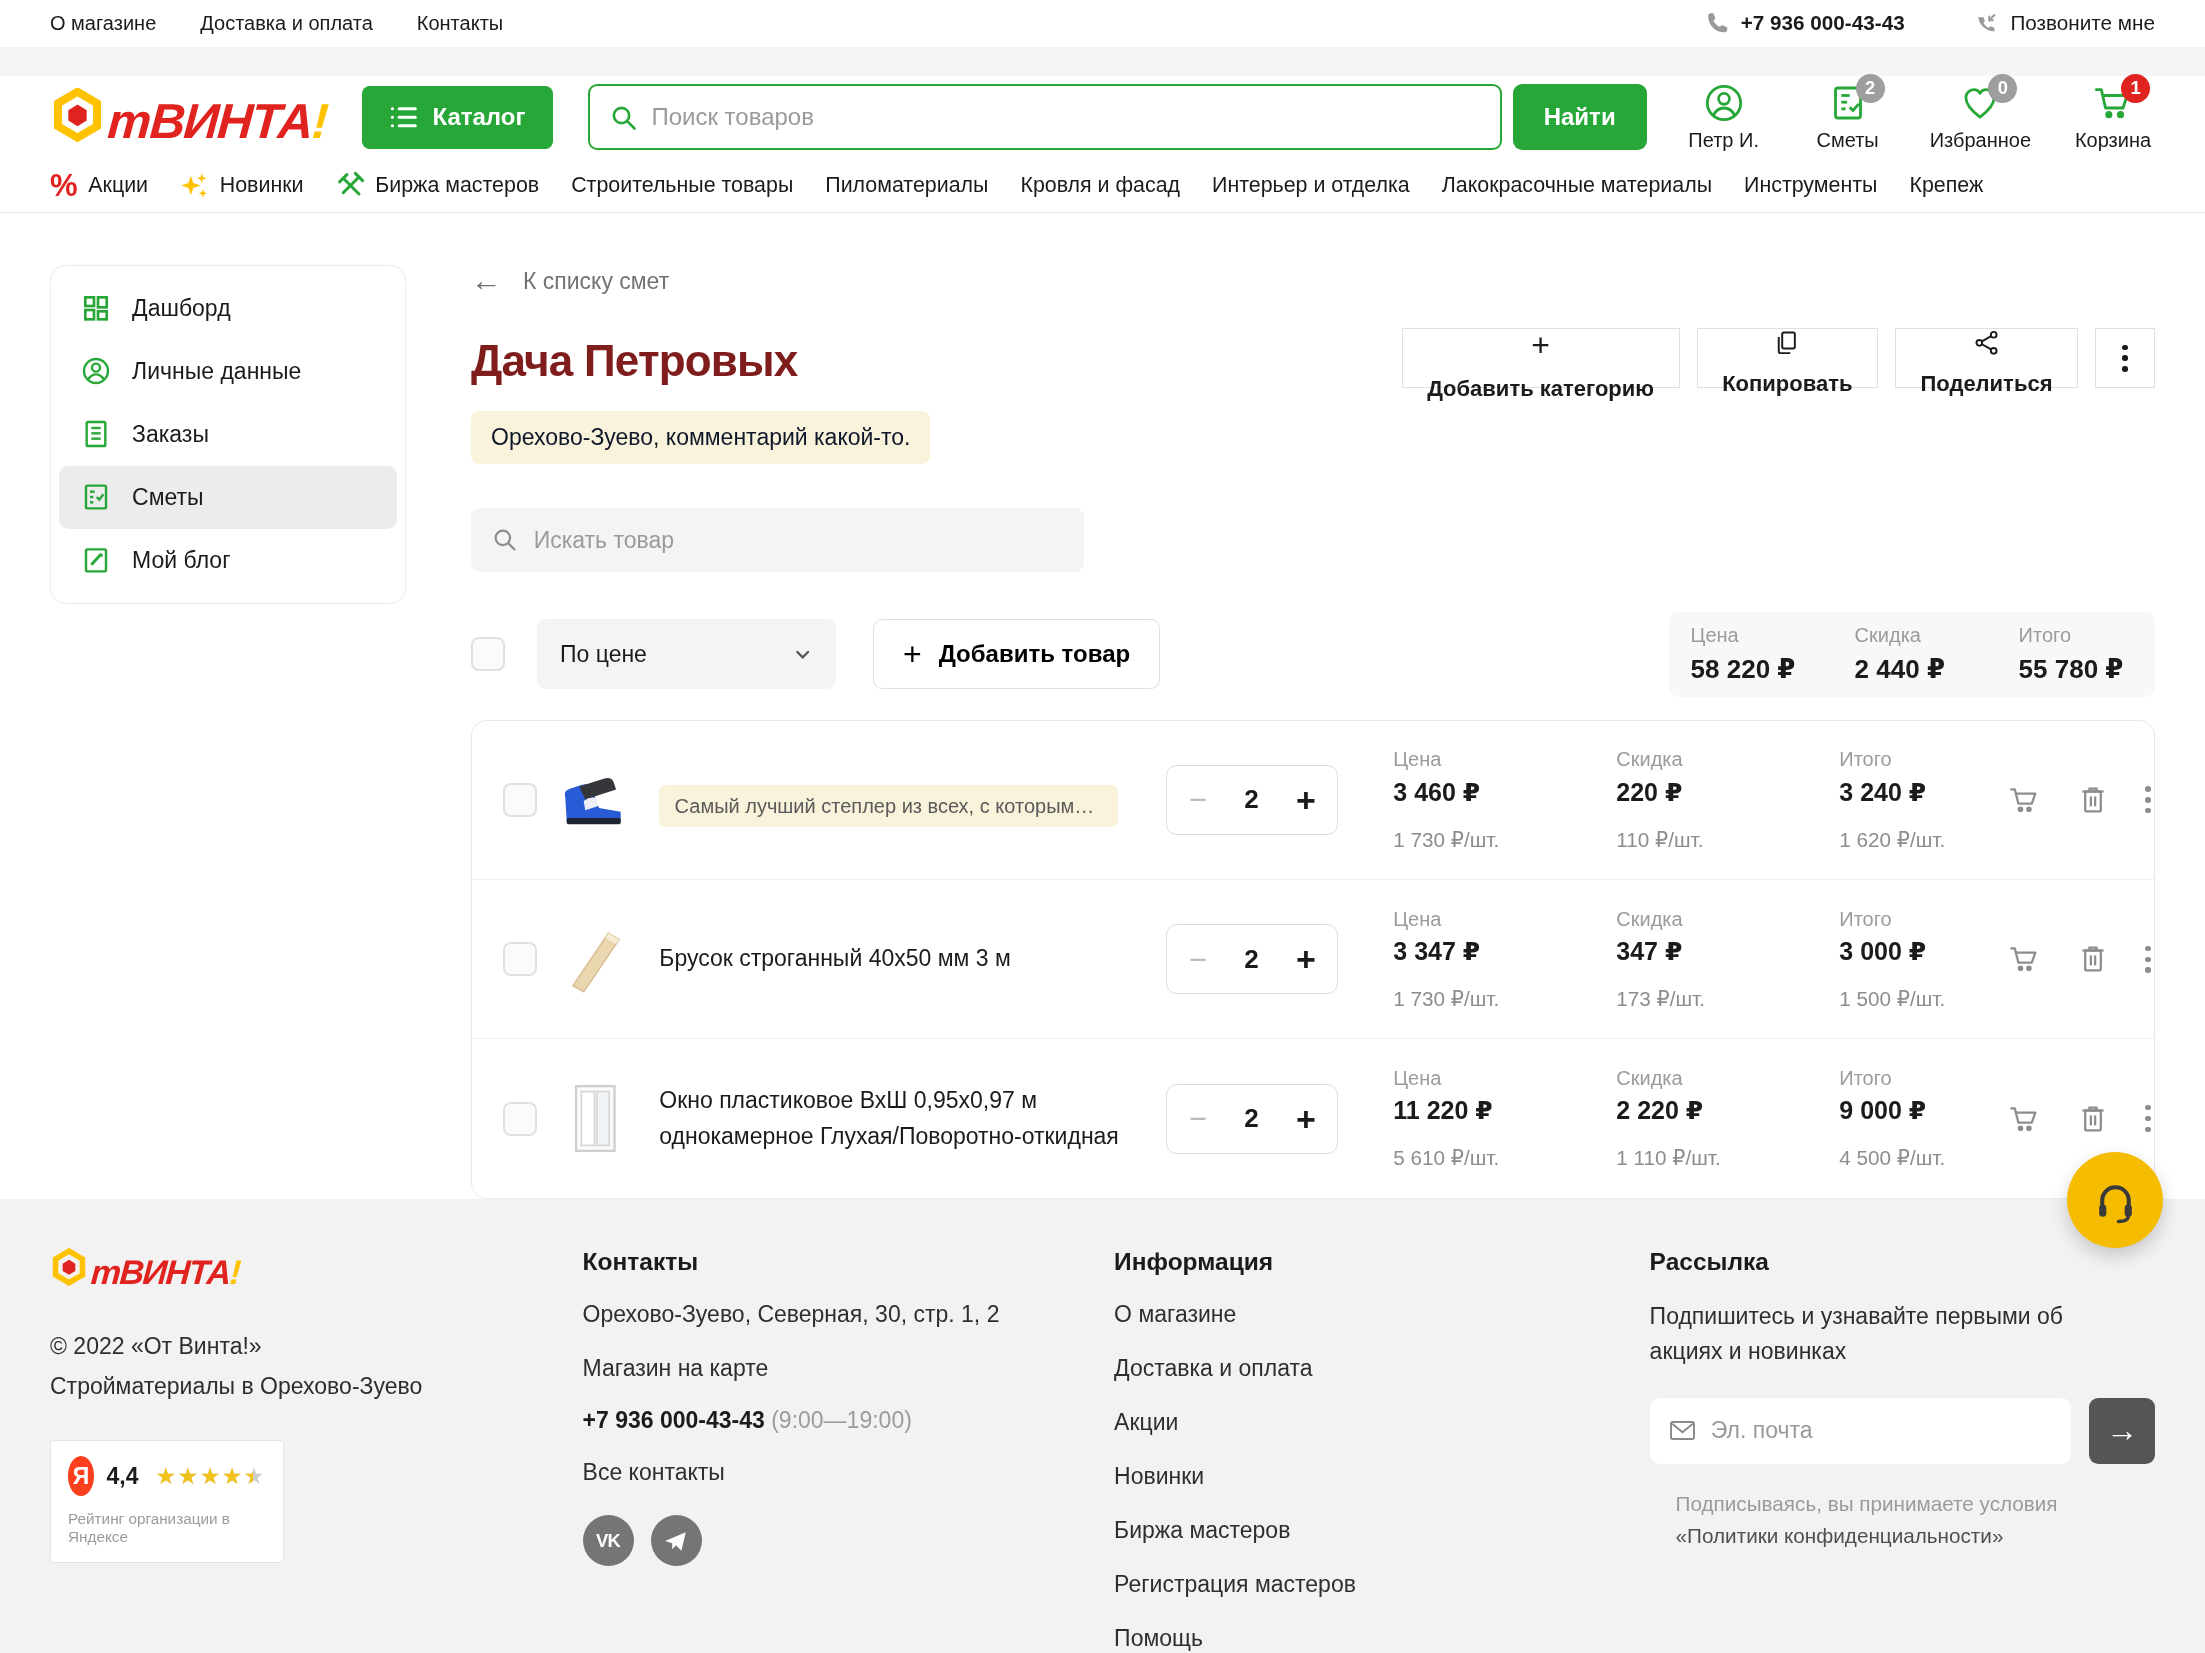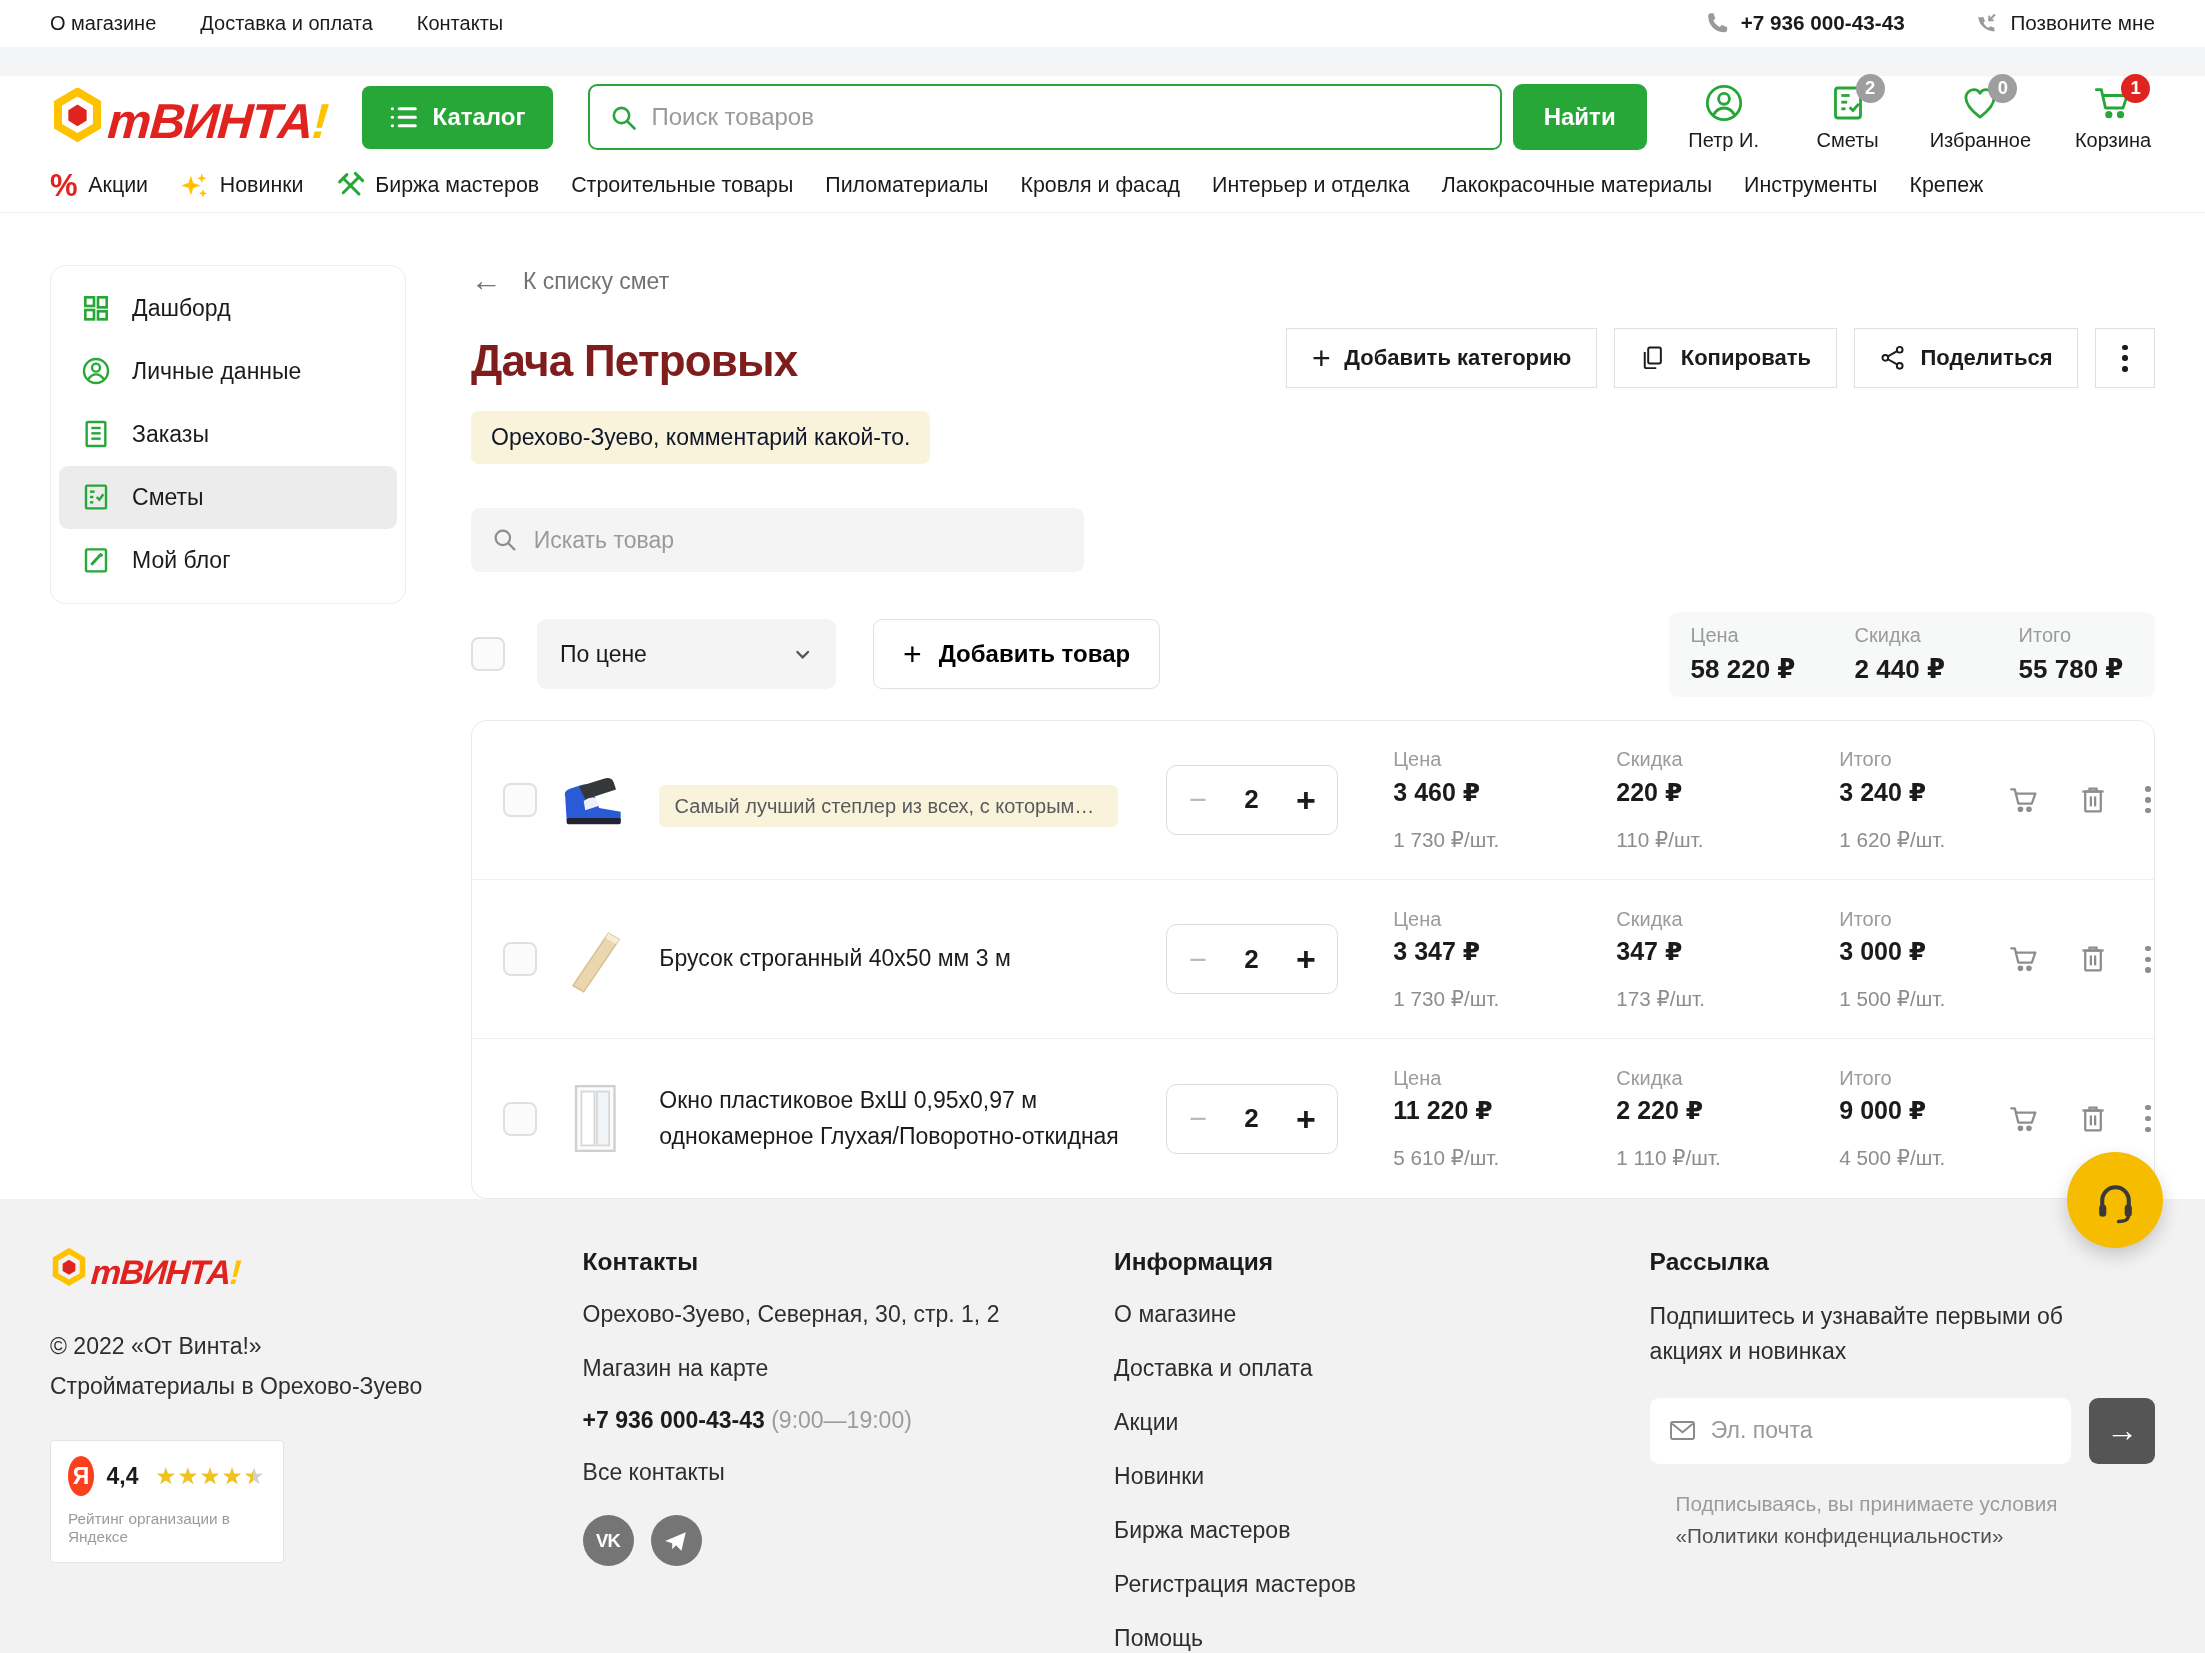--- a/index.html
+++ b/index.html
@@ -48,21 +48,21 @@
   .side-item.active { background:#ececec; }
   .side-icon { width:32px; height:32px; color:#27a737; flex:0 0 auto; }
   .side-label { font-size:23px; color:#1b1b1b; }
 
   .main { flex:1; min-width:0; }
   .back-link { display:flex; align-items:center; gap:21px; color:#737373; font-size:23px; font-weight:500; cursor:pointer; width:fit-content; }
   .back-arrow::before { content:"←"; font-size:31px; line-height:1; }
   .title-row { display:flex; align-items:center; margin-top:31px; }
   .page-title { font-size:44px; font-weight:800; color:#7f1d1d; letter-spacing:-0.8px;margin-top:6px; }
   .title-actions { margin-left:auto; display:flex; gap:17px; }
-  .btn-light { height:60px; padding:0 24.5px; background:#fff; border:1.5px solid #e0e0e0; border-radius:0; display:flex; align-items:center; gap:13.8px; font-size:22px; font-weight:600; color:#1b1b1b; cursor:pointer; }
+  .btn-light { height:60px; padding:0 24.5px; background:#fff; border:1.5px solid #e0e0e0; border-radius:0; display:flex; align-items:center; gap:13.8px; font-size:22px; font-weight:600; color:#1b1b1b; cursor:pointer;flex-direction:column; }
   .btn-kebab { width:60px; padding:0; justify-content:center; }
   .plus-glyph::before { content:"+"; font-size:32px; font-weight:400; line-height:1; }
   .kebab { display:flex; flex-direction:column; gap:5.4px; }
   .kebab i { width:5.4px; height:5.4px; border-radius:50%; background:#1b1b1b; }
   .kebab.gray i { background:#8d8d8d; }
 
   .chip { margin-top:23px; width:fit-content; background:#faf3dc; border-radius:7.7px; padding:13px 20px; font-size:23px; color:#0f172a; }
 
   .prod-search { margin-top:44px; width:613px; height:64px; background:#f4f4f5; border-radius:9.2px; display:flex; align-items:center; gap:15.3px; padding:0 21.4px; }
   .prod-search input { border:none; outline:none; background:transparent; font-size:23px; flex:1; color:#1b1b1b; font-family:inherit; }

